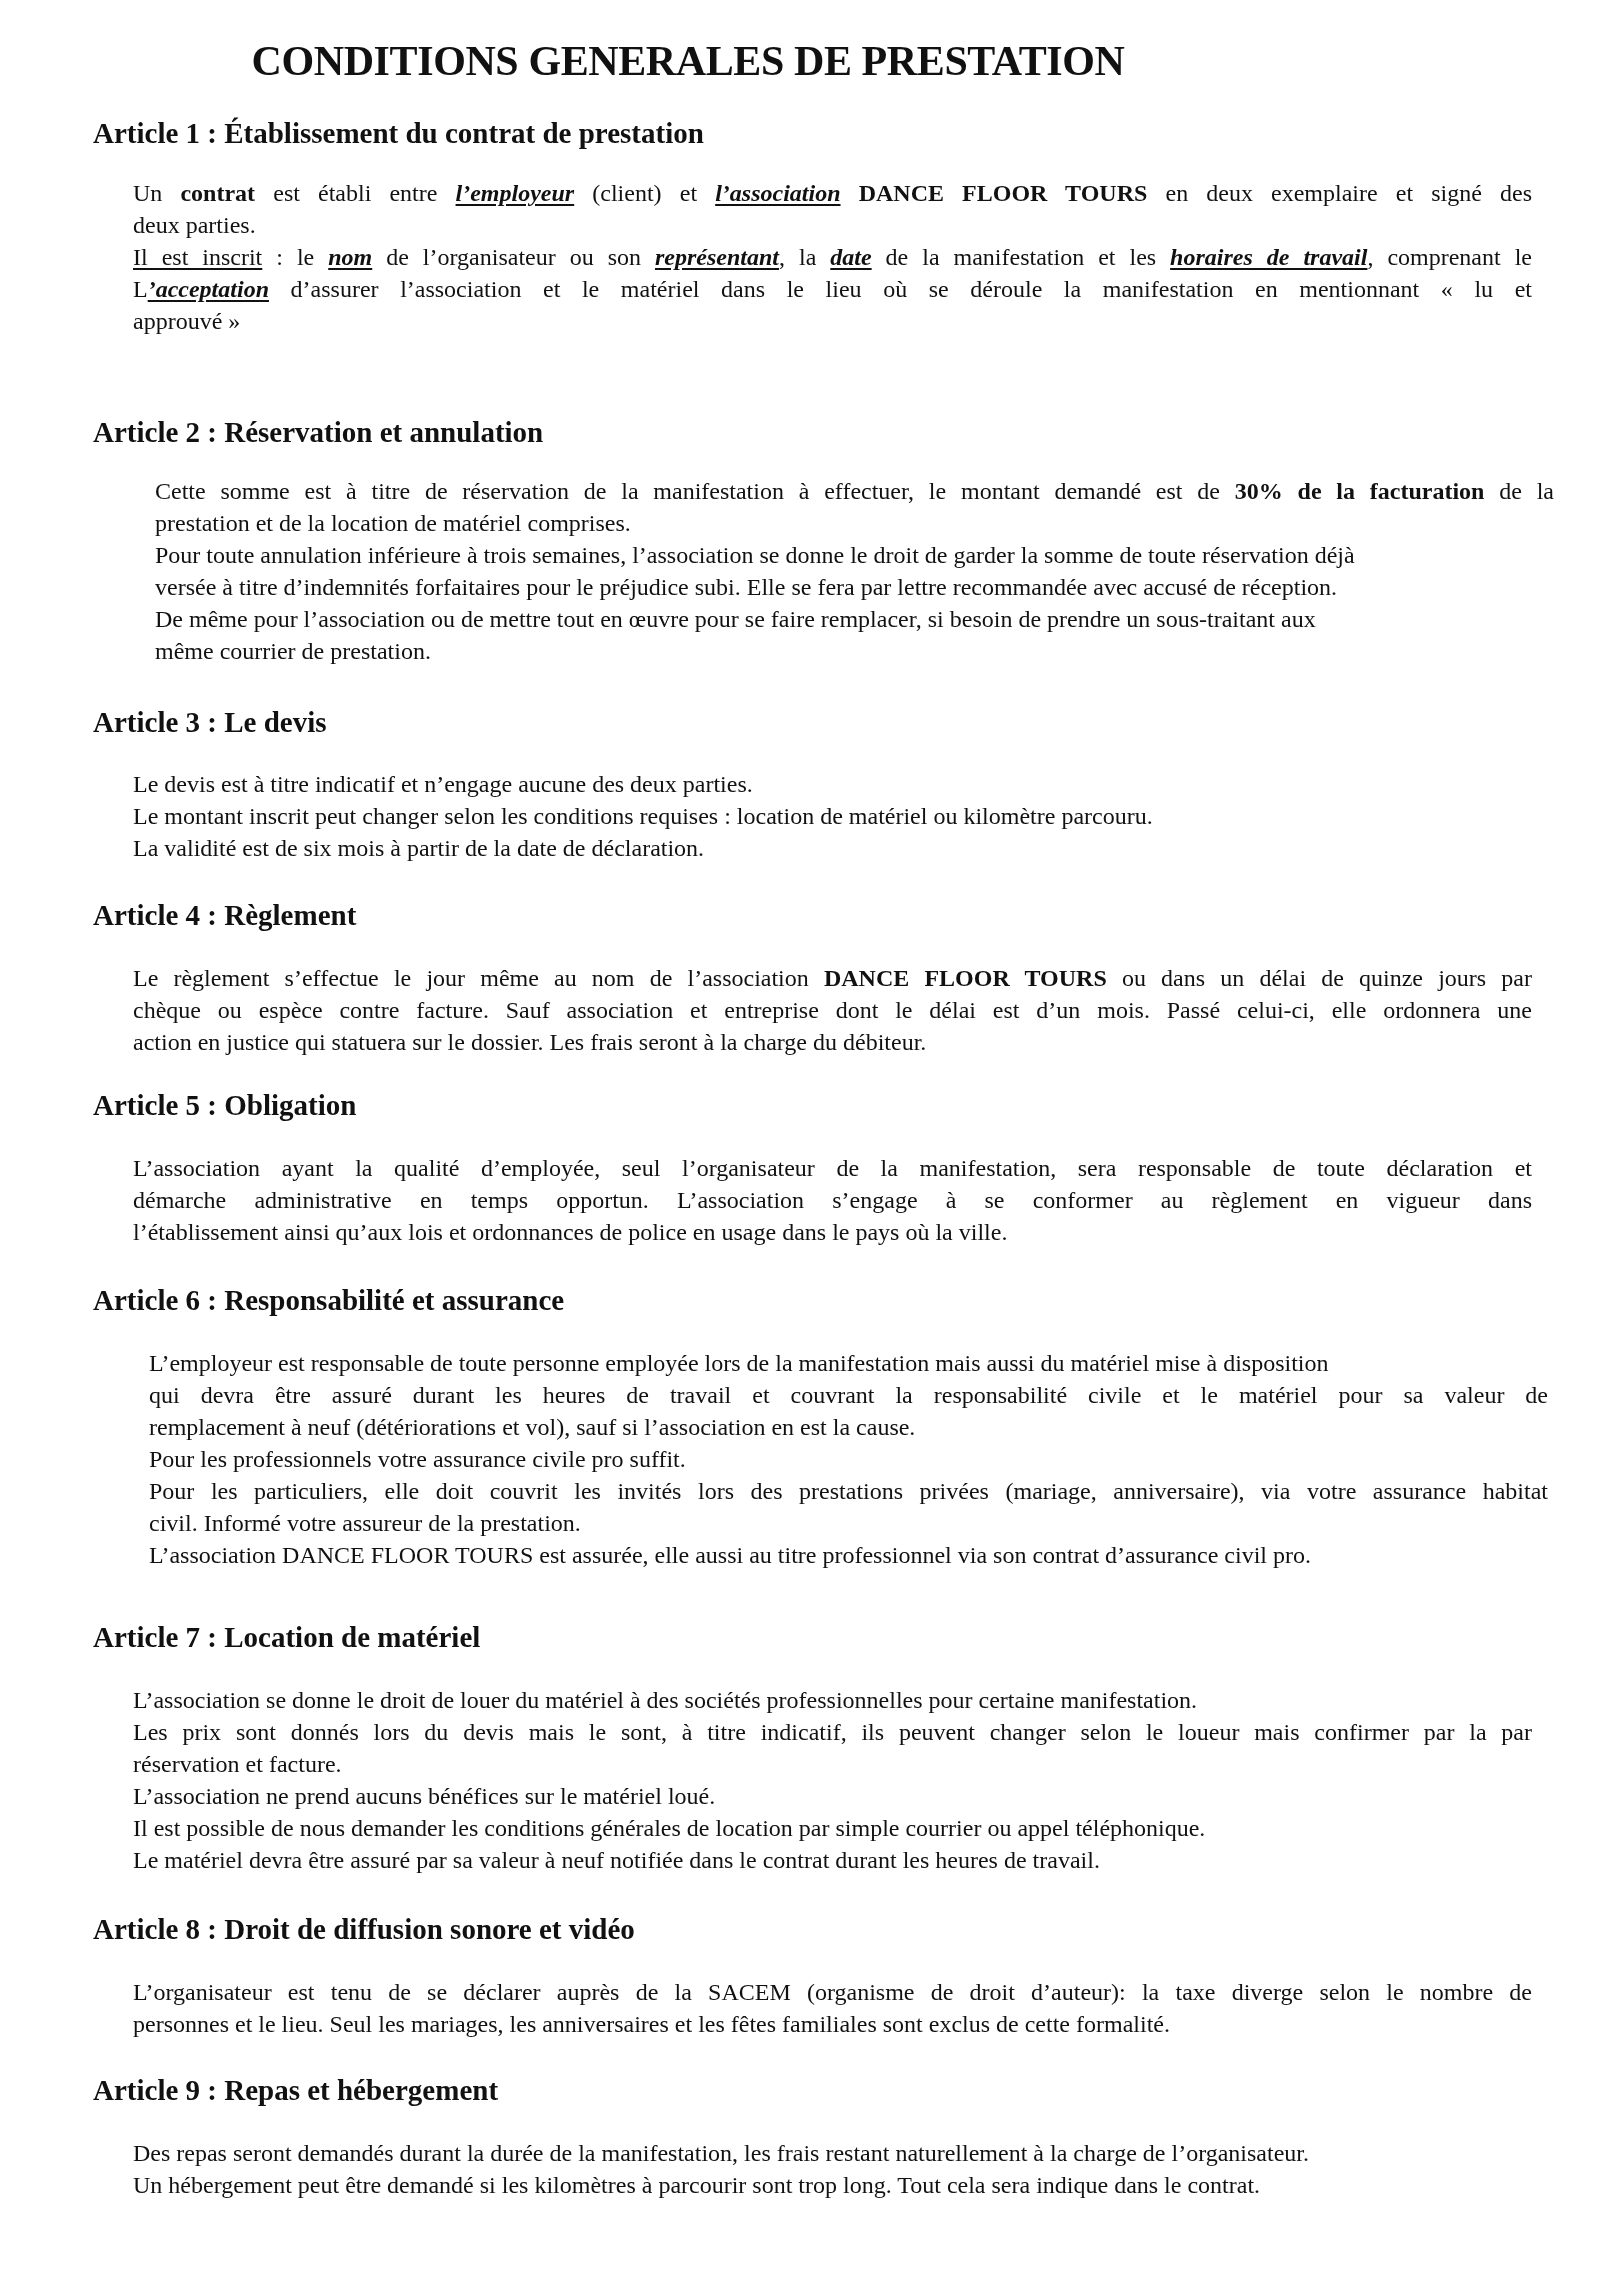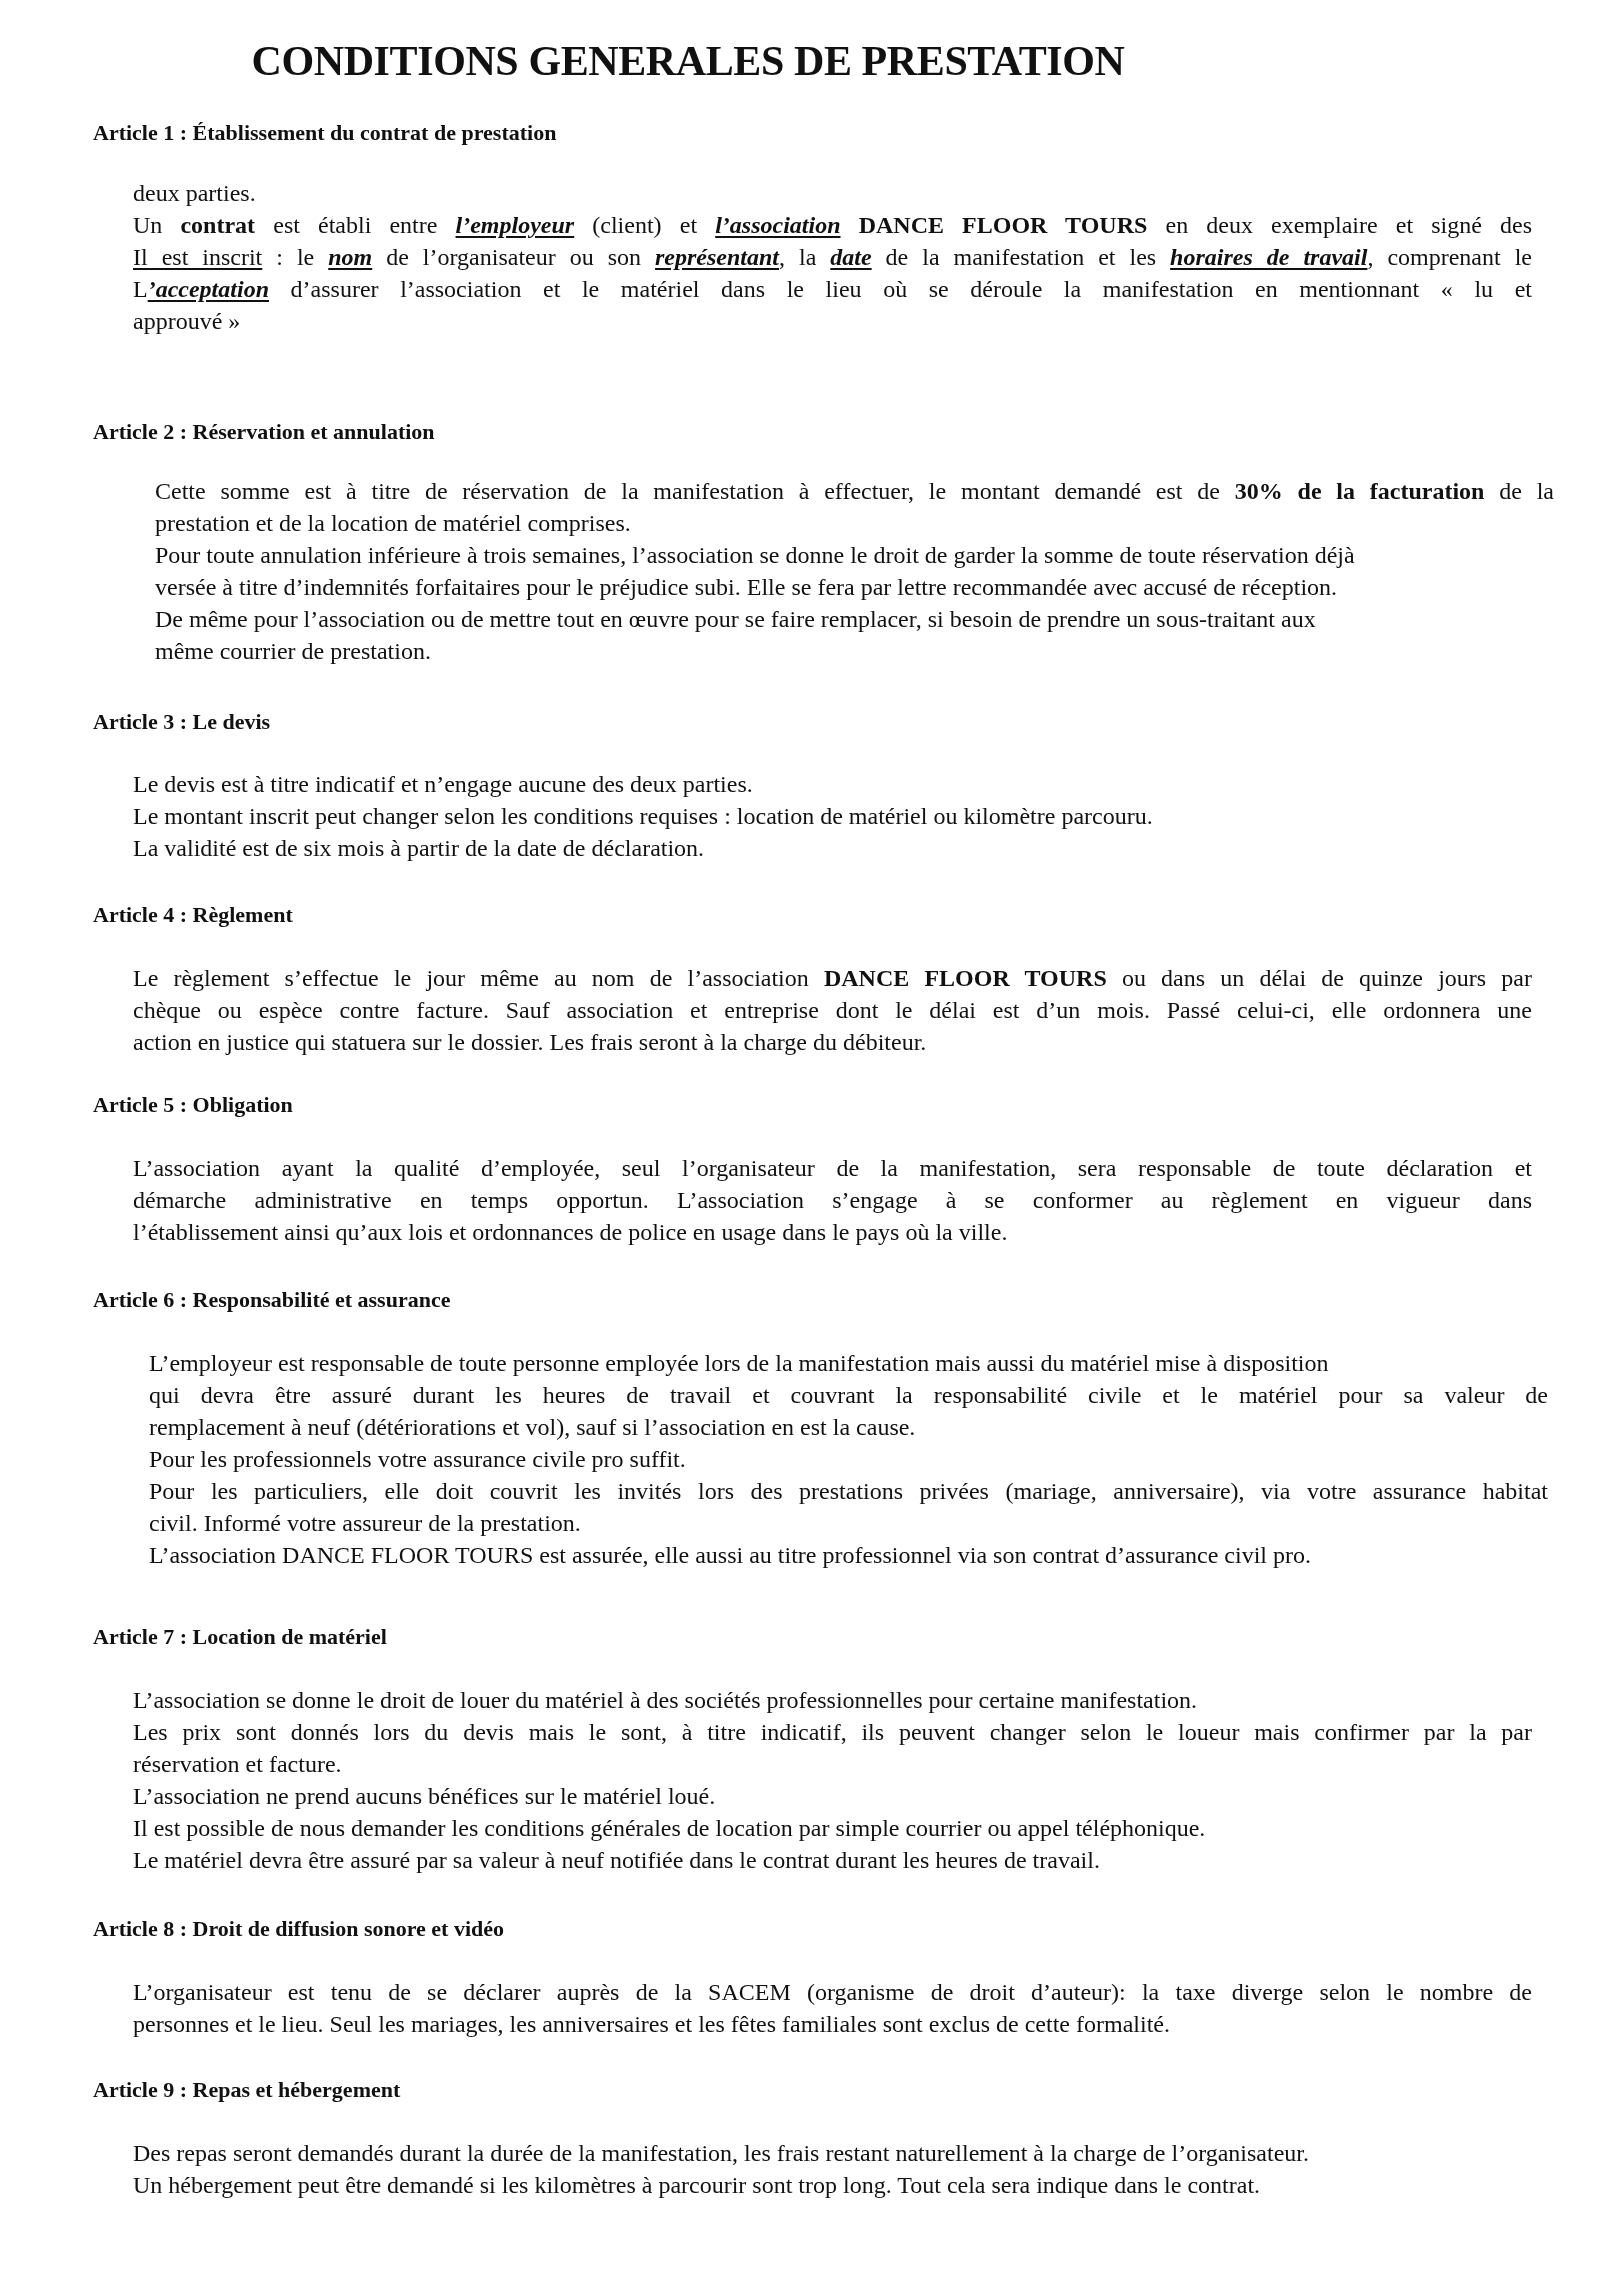--- a/index.html
+++ b/index.html
@@ -6,42 +6,42 @@
     body {
       width: 1621px; height: 2293px; position: relative; overflow: hidden;
       font-family: "Liberation Serif", "DejaVu Serif", serif; color: #111111;
     }
     .title {
       position: absolute; left: 0; width: 1376px; top: 36px;
       text-align: center; font-weight: bold; font-size: 42px; letter-spacing: -0.4px;
       line-height: 50px;
     }
     .heading {
-      position: absolute; left: 93px; font-weight: bold; font-size: 22px; line-height: 36px;
+      position: absolute; left: 93px; font-weight: bold; font-size: 29px; line-height: 36px;
     }
     .body {
       position: absolute; left: 133px; width: 1399px; font-size: 24px; line-height: 32px;
     }
     .line { display: block; white-space: nowrap; }
     .line.justify { text-align: justify; text-align-last: justify; white-space: normal; }
     b { font-weight: bold; }
     .bu { font-weight: bold; font-style: italic; text-decoration: underline; text-decoration-thickness: 1.8px; text-underline-offset: 2.7px; }
     .u { text-decoration: underline; text-underline-offset: 2.7px; }
   </style>
 </head>
 <body>
 
 <div>
 
   <h1 class="title" style="margin:0;">CONDITIONS GENERALES DE PRESTATION</h1>
 
   <div class="heading" style="top:115px;">Article 1 : Établissement du contrat de prestation</div>
   <div class="body" style="top:177px;">
+    <span class="line justify"><span>Un </span><b>contrat</b><span> est établi entre </span><span class="bu">l’employeur</span><span> (client) et </span><span class="bu">l’association</span><span> </span><b>DANCE FLOOR TOURS</b><span>  en deux exemplaire et signé des</span></span>
     <span class="line">deux parties.</span>
-    <span class="line justify"><span>Un </span><b>contrat</b><span> est établi entre </span><span class="bu">l’employeur</span><span> (client) et </span><span class="bu">l’association</span><span> </span><b>DANCE FLOOR TOURS</b><span>  en deux exemplaire et signé des</span></span>
     <span class="line justify"><span class="u">Il est inscrit</span><span> : le </span><span class="bu">nom</span><span> de l’organisateur ou son </span><span class="bu">représentant</span><span>, la </span><span class="bu">date</span><span> de la manifestation et les </span><span class="bu">horaires de travail</span><span>, comprenant le</span></span>
     <span class="line justify"><span>L</span><span class="bu">’acceptation</span><span> d’assurer l’association et le matériel dans le lieu où se déroule la manifestation en mentionnant « lu et</span></span>
     <span class="line">approuvé »</span>
   </div>
 
   <div class="heading" style="top:414px;">Article 2 : Réservation et annulation</div>
   <div class="body" style="top:475px;margin-left:22px;">
     <span class="line justify"><span>Cette somme est à titre de réservation de la manifestation à effectuer, le montant demandé est de </span><b>30% de la facturation</b><span> de la</span></span>
     <span class="line">prestation et de la location de matériel comprises.</span>
     <span class="line">Pour toute annulation inférieure à trois semaines, l’association se donne le droit de garder la somme de toute réservation déjà</span>

